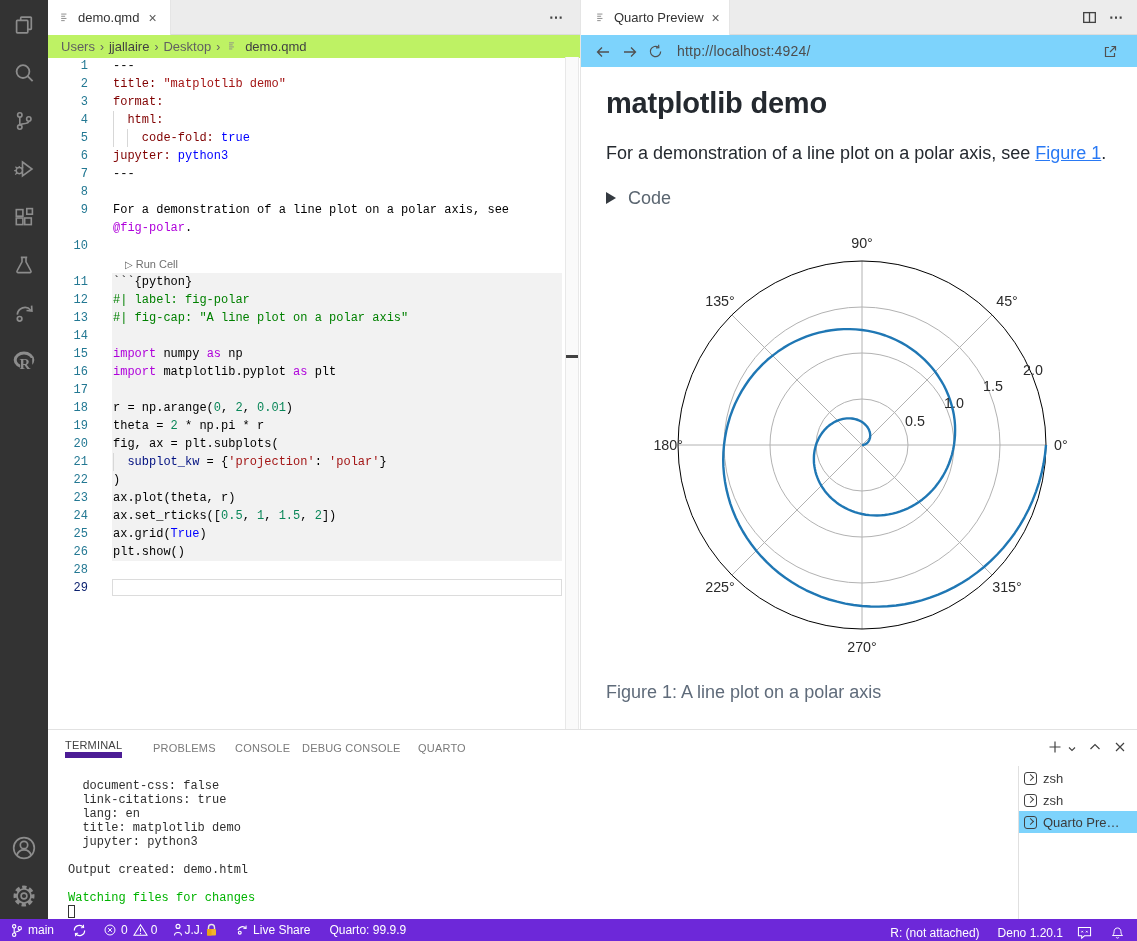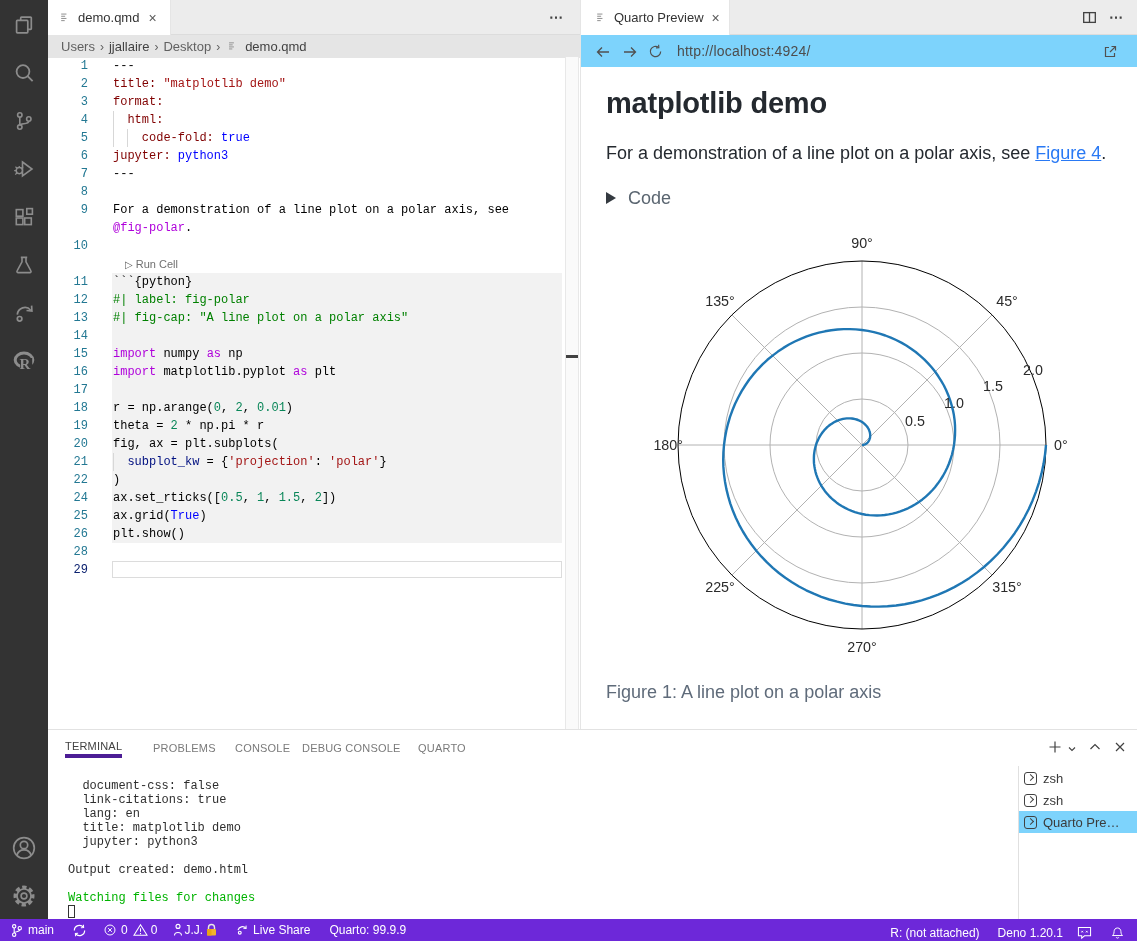--- a/index.html
+++ b/index.html
@@ -15,21 +15,21 @@
 #statusbar { left:0; top:919px; width:1137px; height:22px; background:#6d28d9; color:#fff; font-size:12px; }
 
 
 .tabbar { position:absolute; left:0; top:0; right:0; height:35px; background:#ececec; }
 .tab { position:absolute; top:0; height:35px; background:#fff; display:flex; align-items:center;
   font-size:13px; color:#333; border-right:1px solid #e5e5e5; }
 .tabrest { position:absolute; top:0; height:35px; background:#ececec; border-bottom:1px solid #dcdcdc; }
 .dots { color:#424242; font-size:14px; letter-spacing:1px; font-weight:bold; }
 
 
-#breadcrumbs { position:absolute; left:0; top:35px; width:532px; height:23px; background:#e5e5e5;
+#breadcrumbs { position:absolute; left:0; top:35px; width:532px; height:23px; background:#bef264;
   font-size:13px; color:#616161; display:flex; align-items:center; padding-left:13px; }
 #breadcrumbs .sep { margin:0 5px; color:#616161; font-size:12px; }
 
 
 #editor { position:absolute; left:0; top:57px; width:532px;
   font-family:"Liberation Mono", monospace; font-size:12px; line-height:18px; }
 .r { position:relative; height:18px; white-space:pre; }
 .r .n { position:absolute; left:0; top:0; width:40px; text-align:right; color:#237893; }
 .r .c { position:absolute; left:65px; top:0; }
 .r.bg { background:linear-gradient(to right, rgba(0,0,0,0) 64px, #f2f2f2 64px, #f2f2f2 514px, rgba(0,0,0,0) 514px); }
@@ -53,21 +53,21 @@
 #pvh1 { position:absolute; left:25px; top:87px; font-size:29px; font-weight:700; color:#24292f; letter-spacing:-0.2px; }
 #pvp { position:absolute; left:25px; top:143px; font-size:18px; color:#24292f; }
 #pvp a { color:#2979f4; text-decoration:underline; }
 #pvsum { position:absolute; left:25px; top:188px; font-size:18px; color:#5a6570; }
 #pvsum .tri { display:inline-block; width:0; height:0; border-left:10px solid #343a40; border-top:6px solid rgba(0,0,0,0); border-bottom:6px solid rgba(0,0,0,0); margin-right:12px; }
 #pvcap { position:absolute; left:25px; top:682px; font-size:18px; color:#5f6b7a; }
 #chart { position:absolute; left:25px; top:224px; }
 
 
 .ptab { position:absolute; top:7px; height:21px; display:flex; align-items:center; font-size:11px; color:#888; letter-spacing:0.2px; }
-.ptab.active { color:#424242; border-bottom:4px solid #4c1d95; } .ptab { color:#7a7a7a; }
+.ptab.active { color:#424242; border-bottom:6px solid #4c1d95; } .ptab { color:#7a7a7a; }
 #term { position:absolute; left:20px; top:49px; font-family:"Liberation Mono", monospace; font-size:12px; line-height:14px; color:#2e2e2e; white-space:pre; }
 #term .g { color:#00b300; }
 #cursorbox { position:absolute; left:20px; top:175px; width:7px; height:13px; border:1px solid #333; }
 #termdivider { position:absolute; left:970px; top:36px; width:1px; height:154px; background:#e0e0e0; }
 .titem { position:absolute; left:971px; width:118px; height:22px; display:flex; align-items:center; font-size:13px; color:#3b3b3b; }
 .ticon { width:13px; height:13px; border:1px solid #424242; border-radius:3px; margin:0 6px 0 5px; position:relative; flex:none; }
 .ticon:after { content:""; position:absolute; left:3px; top:2.5px; width:4px; height:4px; border-right:1.2px solid #424242; border-top:1.2px solid #424242; transform:rotate(45deg); }
 .panelicons { position:absolute; right:10px; top:6px; height:22px; display:flex; align-items:center; color:#424242; }
 
 
@@ -171,20 +171,21 @@
     <div class="r bg"><span class="n">13</span><span class="c"><span class="cm">#| fig-cap: "A line plot on a polar axis"</span></span></div>
     <div class="r bg"><span class="n">14</span></div>
     <div class="r bg"><span class="n">15</span><span class="c"><span class="k">import</span> numpy <span class="k">as</span> np</span></div>
     <div class="r bg"><span class="n">16</span><span class="c"><span class="k">import</span> matplotlib.pyplot <span class="k">as</span> plt</span></div>
     <div class="r bg"><span class="n">17</span></div>
     <div class="r bg"><span class="n">18</span><span class="c">r = np.arange(<span class="num">0</span>, <span class="num">2</span>, <span class="num">0.01</span>)</span></div>
     <div class="r bg"><span class="n">19</span><span class="c">theta = <span class="num">2</span> * np.pi * r</span></div>
     <div class="r bg"><span class="n">20</span><span class="c">fig, ax = plt.subplots(</span></div>
     <div class="r bg"><span class="n">21</span><span class="c">  <span class="v">subplot_kw</span> = {<span class="s">'projection'</span>: <span class="s">'polar'</span>}</span><span class="guide" style="left:65px"></span></div>
     <div class="r bg"><span class="n">22</span><span class="c">)</span></div>
+    <div class="r bg"><span class="n">23</span><span class="c">ax.plot(theta, r)</span></div>
     <div class="r bg"><span class="n">24</span><span class="c">ax.set_rticks([<span class="num">0.5</span>, <span class="num">1</span>, <span class="num">1.5</span>, <span class="num">2</span>])</span></div>
     <div class="r bg"><span class="n">25</span><span class="c">ax.grid(<span class="b">True</span>)</span></div>
     <div class="r bg"><span class="n">26</span><span class="c">plt.show()</span></div>
     <div class="r"><span class="n">28</span></div>
     <div class="r"><span class="n" style="color:#0b216f;">29</span><span id="curline"></span></div>
   </div>
   <div id="scrollstrip"></div>
   <div id="ovmark"></div>
 </div>
 
@@ -216,21 +217,21 @@
       <path d="M11.3 0.8 l0.3 3.1 -3.1 0.2" stroke-width="1.2"></path>
     </svg>
     <div style="position:absolute;left:96px;top:8px;font-size:14px;letter-spacing:0.2px;color:#4d4d4d;">http://localhost:4924/</div>
     <svg style="position:absolute;right:19px;top:9px;" width="16" height="16" viewBox="0 0 16 16" fill="none" stroke="#505050" stroke-width="1.2">
       <path d="M7 3.5 H3.5 V12.5 H12.5 V9"></path>
       <path d="M9.5 2.5 H13.5 V6.5 M13.2 2.8 L8 8"></path>
     </svg>
   </div>
   <div id="pvcontent">
     <div id="pvh1">matplotlib demo</div>
-    <div id="pvp">For a demonstration of a line plot on a polar axis, see <a>Figure 4</a>.</div>
+    <div id="pvp">For a demonstration of a line plot on a polar axis, see <a>Figure 1</a>.</div>
     <div id="pvsum"><span class="tri"></span>Code</div>
     <svg id="chart" width="512" height="445" viewBox="0 0 512 445">
       <g fill="none" stroke="#b2b2b2" stroke-width="1">
         <circle cx="256" cy="221" r="46"></circle>
         <circle cx="256" cy="221" r="92"></circle>
         <circle cx="256" cy="221" r="138"></circle>
         <path d="M72 221 H440 M256 37 V405 M125.9 90.9 L386.1 351.1 M125.9 351.1 L386.1 90.9"></path>
       </g>
       <circle cx="256" cy="221" r="184" fill="none" stroke="#000" stroke-width="1"></circle>
       <polyline id="spiral" fill="none" stroke="#1f77b4" stroke-width="2.4" stroke-linejoin="round" points="256.0,221.0 256.8,221.0 257.5,220.8 258.3,220.6 259.0,220.4 259.7,220.0 260.4,219.6 261.0,219.1 261.6,218.5 262.1,217.9 262.6,217.2 263.1,216.4 263.4,215.6 263.7,214.7 264.0,213.8 264.1,212.9 264.2,211.9 264.2,210.9 264.1,209.8 263.9,208.8 263.7,207.7 263.3,206.7 262.9,205.6 262.3,204.5 261.7,203.5 261.0,202.5 260.1,201.5 259.2,200.6 258.2,199.7 257.2,198.8 256.0,198.0 254.8,197.3 253.4,196.6 252.0,196.0 250.6,195.5 249.1,195.1 247.5,194.8 245.8,194.5 244.2,194.4 242.4,194.4 240.7,194.4 238.9,194.6 237.1,194.9 235.3,195.4 233.4,195.9 231.6,196.6 229.8,197.4 228.0,198.3 226.2,199.4 224.5,200.5 222.8,201.8 221.2,203.2 219.6,204.8 218.1,206.4 216.6,208.2 215.3,210.1 214.0,212.1 212.8,214.2 211.8,216.4 210.8,218.6 210.0,221.0 209.3,223.4 208.7,226.0 208.3,228.6 208.0,231.2 207.9,233.9 207.9,236.6 208.0,239.4 208.4,242.2 208.9,245.0 209.5,247.8 210.3,250.6 211.3,253.4 212.5,256.2 213.8,259.0 215.3,261.7 217.0,264.3 218.8,266.9 220.9,269.4 223.0,271.8 225.3,274.1 227.8,276.3 230.4,278.4 233.2,280.4 236.1,282.2 239.1,283.9 242.3,285.5 245.6,286.9 248.9,288.1 252.4,289.1 256.0,290.0 259.7,290.7 263.4,291.1 267.2,291.4 271.0,291.5 274.9,291.4 278.7,291.0 282.7,290.4 286.6,289.6 290.5,288.6 294.3,287.4 298.2,285.9 302.0,284.3 305.7,282.4 309.4,280.3 312.9,277.9 316.4,275.4 319.8,272.6 323.0,269.7 326.1,266.5 329.0,263.2 331.8,259.6 334.4,255.9 336.9,252.0 339.1,248.0 341.2,243.8 343.0,239.5 344.6,235.0 346.0,230.5 347.1,225.8 348.0,221.0 348.6,216.1 349.0,211.2 349.1,206.2 349.0,201.2 348.6,196.2 347.9,191.1 346.9,186.1 345.6,181.1 344.1,176.1 342.3,171.2 340.2,166.3 337.9,161.5 335.2,156.8 332.3,152.3 329.2,147.8 325.8,143.5 322.1,139.4 318.2,135.4 314.0,131.6 309.7,128.0 305.1,124.7 300.3,121.5 295.3,118.6 290.1,116.0 284.8,113.6 279.3,111.5 273.6,109.7 267.9,108.2 262.0,106.9 256.0,106.0 249.9,105.4 243.8,105.1 237.7,105.1 231.5,105.5 225.2,106.2 219.0,107.3 212.9,108.6 206.7,110.3 200.7,112.4 194.7,114.8 188.8,117.5 183.0,120.5 177.4,123.9 171.9,127.6 166.6,131.6 161.4,135.8 156.5,140.4 151.8,145.3 147.3,150.4 143.1,155.8 139.2,161.5 135.5,167.4 132.2,173.5 129.1,179.8 126.4,186.3 124.0,192.9 122.0,199.8 120.3,206.7 119.0,213.8 118.0,221.0 117.4,228.3 117.2,235.6 117.4,242.9 118.0,250.3 119.0,257.7 120.4,265.1 122.2,272.4 124.3,279.6 126.9,286.8 129.8,293.8 133.2,300.8 136.9,307.5 141.0,314.1 145.5,320.5 150.3,326.7 155.5,332.7 161.0,338.4 166.8,343.8 172.9,349.0 179.3,353.8 186.0,358.3 193.0,362.5 200.2,366.3 207.7,369.7 215.3,372.8 223.2,375.5 231.2,377.7 239.3,379.6 247.6,381.0 256.0,382.0 264.5,382.5 273.0,382.6 281.5,382.3 290.1,381.5 298.7,380.2 307.2,378.5 315.6,376.3 324.0,373.7 332.2,370.6 340.3,367.1 348.3,363.1 356.0,358.7 363.6,353.9 370.9,348.6 378.0,343.0 384.8,336.9 391.2,330.5 397.4,323.7 403.2,316.6 408.7,309.2 413.8,301.4 418.5,293.3 422.8,285.0 426.6,276.4 430.0,267.6 433.0,258.6 435.5,249.4 437.5,240.1 439.0,230.6 440.0,221.0"></polyline>

